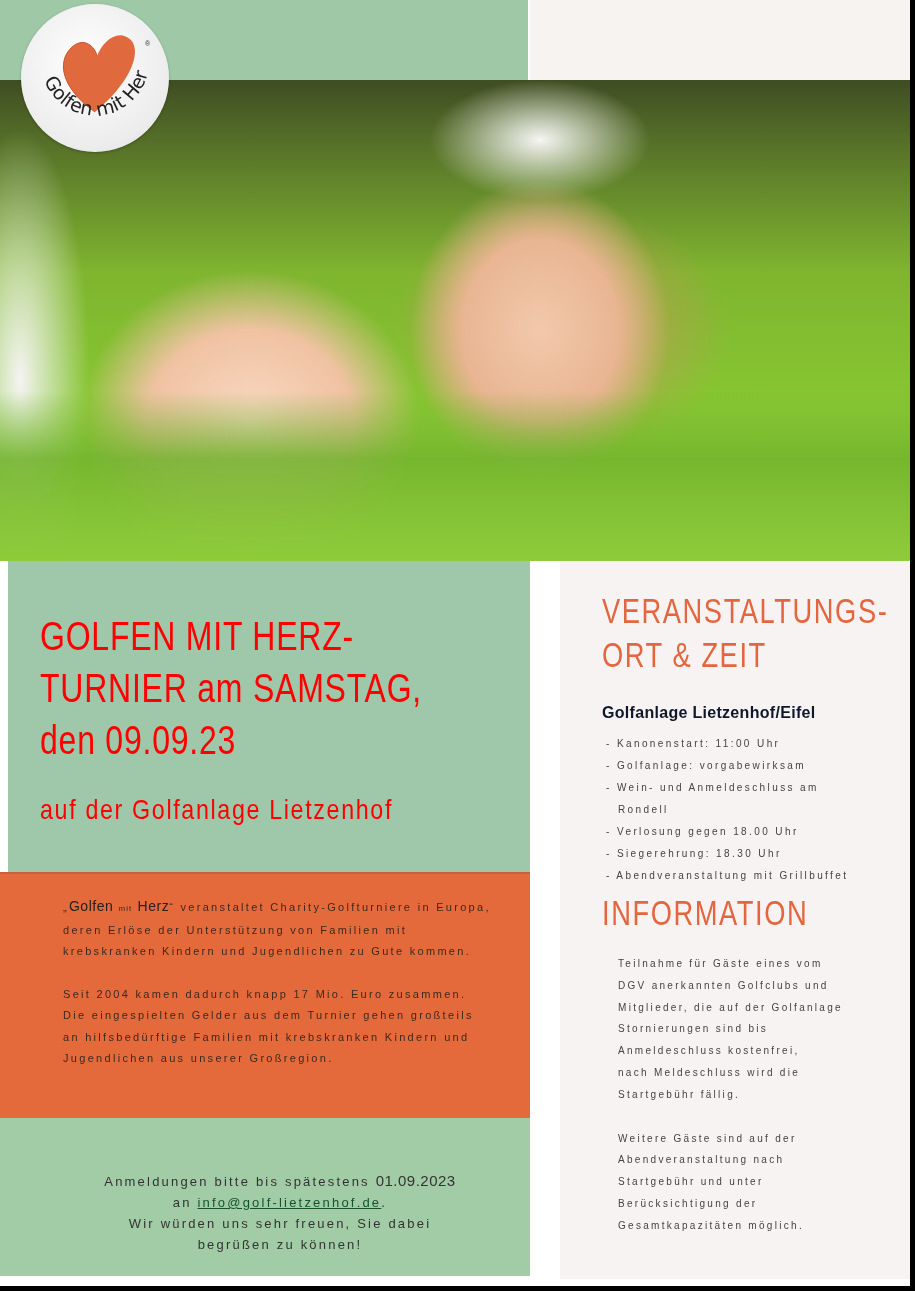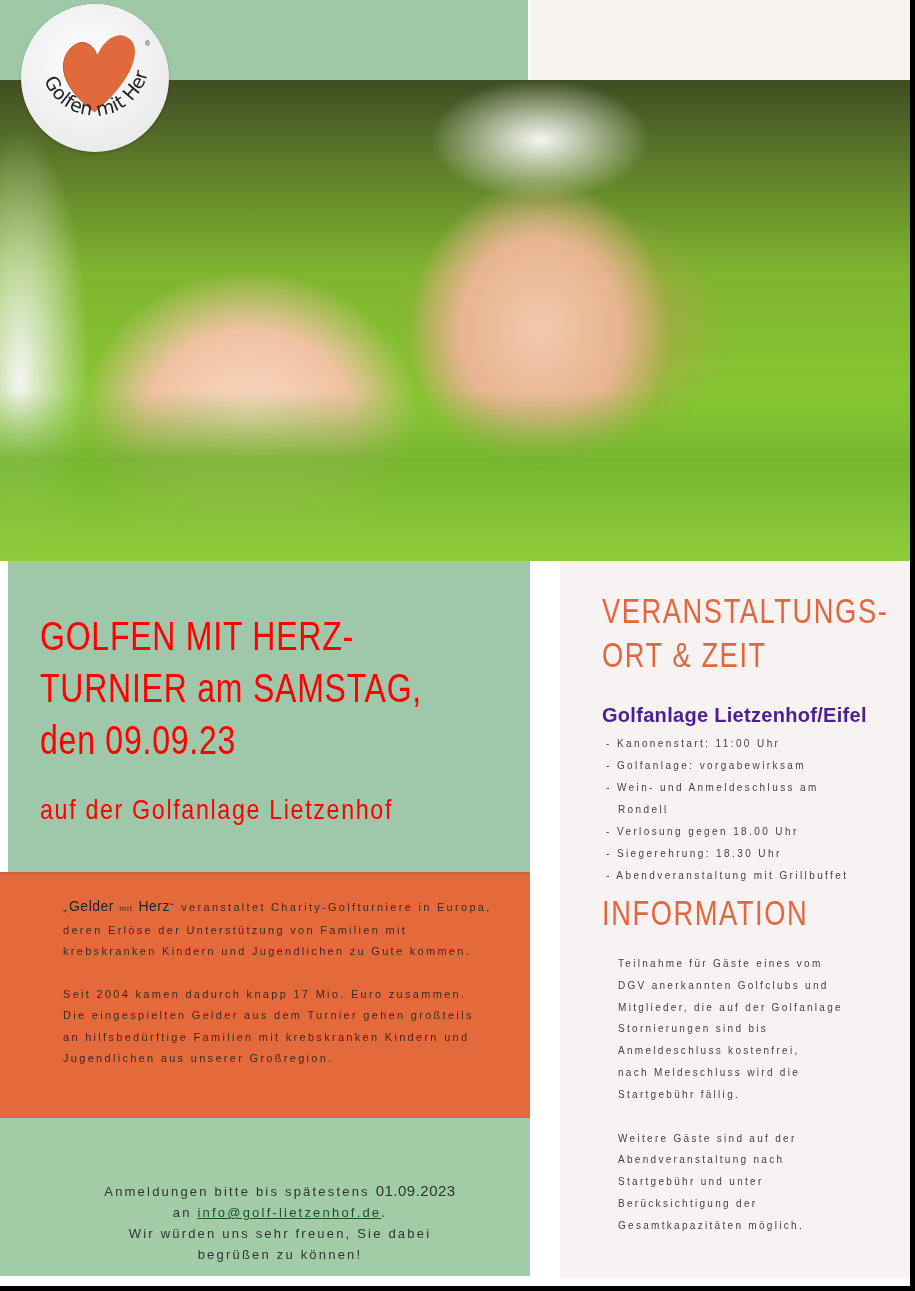--- a/index.html
+++ b/index.html
@@ -28,28 +28,28 @@
   .subtitle { position:absolute; left:40px; top:794px; color:#ff0000; font-size:28px; letter-spacing:2px;
     transform:scaleX(0.83); transform-origin:left top; white-space:nowrap; }
   .orange-box { position:absolute; left:0; top:872px; width:530px; height:246px; background:#e56a3b;
     border-top:2px solid #c9613c; }
   .orange-text { position:absolute; left:63px; top:22px; width:430px; color:#3b2a20; font-size:11px; line-height:21.5px;
     letter-spacing:2.3px; }
   .orange-text .para { margin:0 0 21px 0; }
   .orange-text .brand { font-size:14px; letter-spacing:0.5px; color:#222; }
   .orange-text .mit { font-size:8px; letter-spacing:1px; }
   .green-bottom { position:absolute; left:0; top:1118px; width:530px; height:158px; background:#a2cca5; }
-  .signup { position:absolute; left:55px; top:62px; width:450px; text-align:center; color:#333; font-size:13px;
+  .signup { position:absolute; left:55px; top:52px; width:450px; text-align:center; color:#333; font-size:13px;
     line-height:21px; letter-spacing:2.2px; }
   .signup .date { font-size:15px; letter-spacing:0.5px; }
   .signup a { color:#14532d; text-decoration:underline; }
   .right-panel { position:absolute; left:560px; top:561px; width:378px; height:718px; background:#f7f3f2; }
   .section-title { position:absolute; left:42px; color:#e3663e; font-size:35px; line-height:44px; letter-spacing:2px;
     transform:scaleX(0.78); transform-origin:left top; white-space:nowrap; }
-  .venue { position:absolute; left:42px; top:143px; font-weight:bold; font-size:20px; color:#4c1d95; letter-spacing:0.3px; }
+  .venue { position:absolute; left:42px; top:143px; font-weight:bold; font-size:16px; color:#0f172a; letter-spacing:0.3px; }
   .schedule { position:absolute; left:42px; top:168px; width:330px; margin:4px; padding:0; list-style:none; color:#444;
     font-size:10px; line-height:22px; letter-spacing:2.4px; }
   .schedule li { white-space:nowrap; }
   .schedule .cont { padding-left:12px; }
   .info-text { position:absolute; left:42px; top:392px; width:330px; color:#444; font-size:10px; line-height:21.8px;
     letter-spacing:2.3px; }
   .info-text .para { margin:0 0 22px 16px; }
   .info-text span { display:block; white-space:nowrap; }
 </style>
 </head>
@@ -81,21 +81,21 @@
   <div class="green-panel"></div>
   <div class="title">
     <div>GOLFEN MIT HERZ-</div>
     <div>TURNIER am SAMSTAG,</div>
     <div>den 09.09.23</div>
   </div>
   <div class="subtitle">auf der Golfanlage Lietzenhof</div>
 
   <div class="orange-box">
     <div class="orange-text">
-      <p class="para"><span>„</span><span class="brand">Gelder</span> <span class="mit">mit</span> <span class="brand">Herz</span><span>“</span><span> veranstaltet Charity-Golfturniere in Europa, deren Erlöse der Unterstützung von Familien mit krebskranken Kindern und Jugendlichen zu Gute kommen.</span></p>
+      <p class="para"><span>„</span><span class="brand">Golfen</span> <span class="mit">mit</span> <span class="brand">Herz</span><span>“</span><span> veranstaltet Charity-Golfturniere in Europa, deren Erlöse der Unterstützung von Familien mit krebskranken Kindern und Jugendlichen zu Gute kommen.</span></p>
       <p class="para">Seit 2004 kamen dadurch knapp 17 Mio. Euro zusammen. Die eingespielten Gelder aus dem Turnier gehen großteils an hilfsbedürftige Familien mit krebskranken Kindern und Jugendlichen aus unserer Großregion.</p>
     </div>
   </div>
 
   <div class="green-bottom">
     <div class="signup">
       <div><span>Anmeldungen bitte bis spätestens </span><span class="date">01.09.2023</span></div>
       <div><span>an </span><a>info@golf-lietzenhof.de</a><span>.</span></div>
       <div>Wir würden uns sehr freuen, Sie dabei</div>
       <div>begrüßen zu können!</div>

